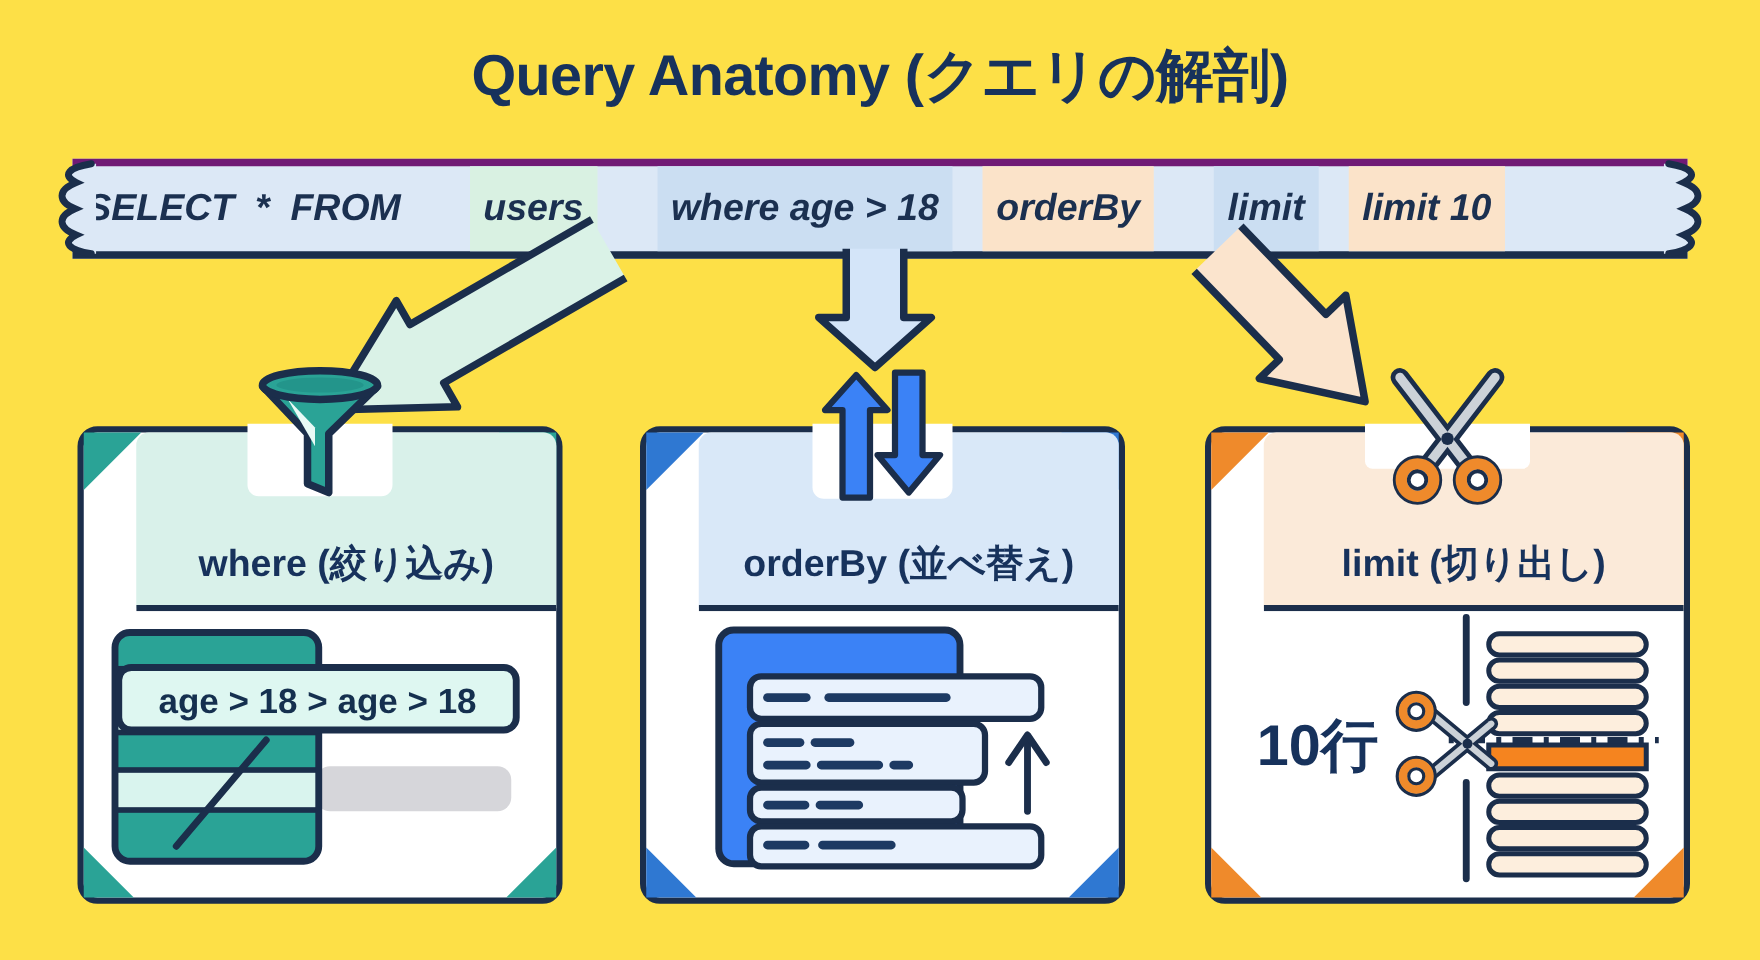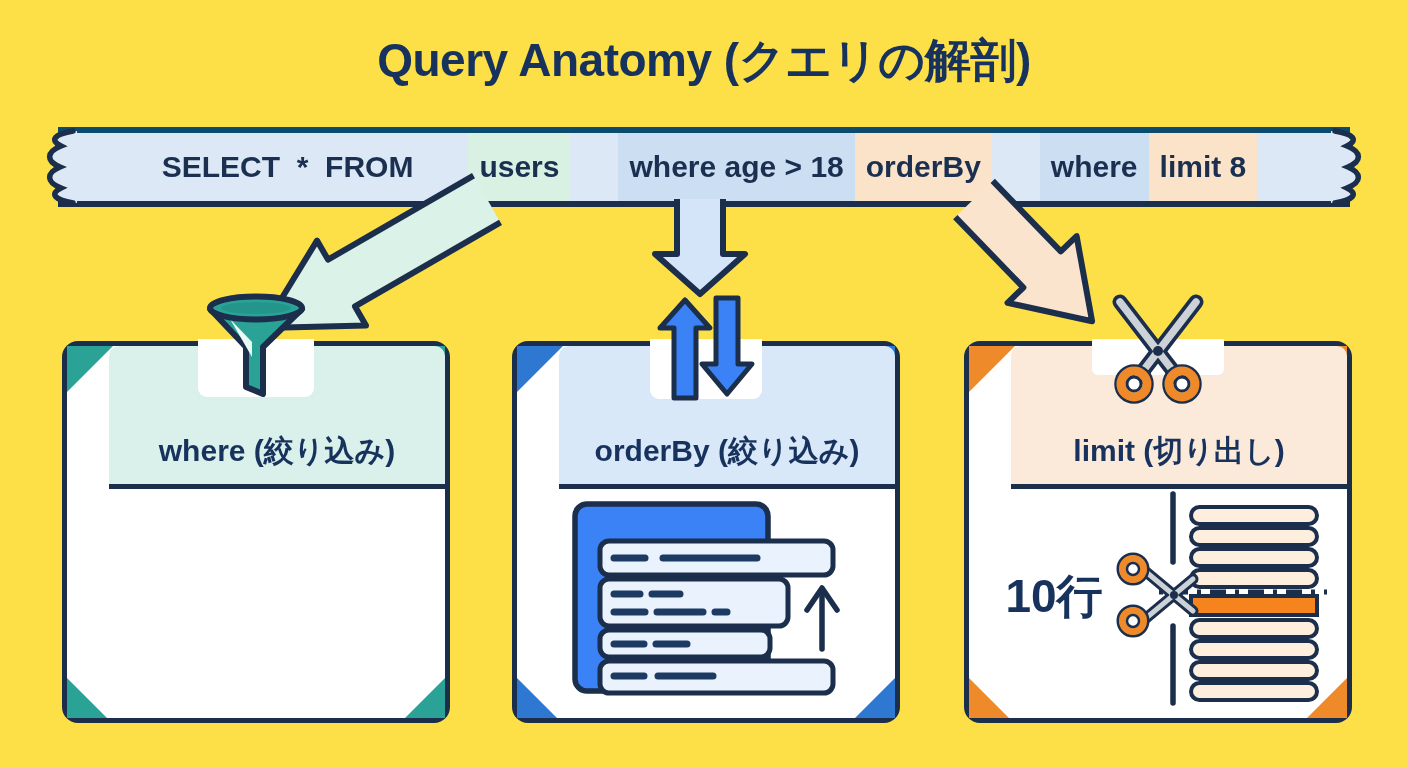--- a/index.html
+++ b/index.html
@@ -3,31 +3,31 @@
 <meta charset="utf-8">
 <style>
   html,body{margin:0;padding:0;background:#ffffff;}
   .stage{position:relative;width:1408px;height:768px;background:#fde047;overflow:hidden;
          font-family:"Liberation Sans","DejaVu Sans",sans-serif;}
   
   .page-title{position:absolute;top:30px;left:0;width:100%;text-align:center;
     font-size:46px;font-weight:800;color:#17325c;letter-spacing:-0.5px;}
   
   .banner{position:absolute;left:58px;top:127px;width:1292px;height:80px;
-    background:#dce8f6;border-top:6px solid #0c4a6e;border-bottom:6px solid #1b2e4b;
-    box-sizing:border-box;display:flex;justify-content:center;align-items:stretch;}
+    background:#dce8f6;border-top:6px solid #701a75;border-bottom:6px solid #1b2e4b;
+    box-sizing:border-box;display:flex;justify-content:flex-start;align-items:stretch;font-style:italic;}
   .banner-edge{position:absolute;top:-6px;width:36px;height:80px;}
   .banner-edge.left{left:-17px;}
   .banner-edge.right{right:-17px;transform:scaleX(-1);}
   .token{white-space:pre;font-size:30px;font-weight:700;color:#1b3050;
     line-height:68px;padding:0 11px;}
   .hl-plain{background:transparent;}
   .hl-mint{background:#d9f1e2;margin-left:44px;}
   .hl-blue{background:#cbdef2;margin-left:48px;}
-  .hl-peach{background:#fbe3c9;}
+  .hl-peach{background:#fbe3c9;margin-left:24px;}
   
   .arrows{position:absolute;left:0;top:0;width:1408px;height:768px;pointer-events:none;}
   
   .card{position:absolute;top:341px;width:388px;height:382px;background:#ffffff;
     border:5.5px solid #1b2e4b;border-radius:16px;box-sizing:border-box;}
   .card-where{left:62px;--ac:#2aa396;--hd:#d9f1ea;}
   .card-order{left:512px;--ac:#2f78d2;--hd:#d9e8f8;}
   .card-limit{left:964px;text-align:right;--ac:#ef8a2b;--hd:#fbead9;}
   .card-header{position:relative;height:126px;background:var(--hd);
     border-bottom:5.5px solid #1b2e4b;border-radius:10px 10px 0 0;
@@ -64,22 +64,22 @@
       <path d="M 32 4 C 14 7 8 13 20 19 C 5 25 5 34 19 40 C 5 46 5 55 20 61 C 8 67 14 73 32 76" fill="none" stroke="#1b2e4b" stroke-width="5.5" stroke-linecap="round"></path>
     </svg>
     <svg class="banner-edge right" viewBox="0 0 36 80">
       <path d="M 32 4 C 14 7 8 13 20 19 C 5 25 5 34 19 40 C 5 46 5 55 20 61 C 8 67 14 73 32 76 L 36 76 L 36 4 Z" fill="#dce8f6"></path>
       <path d="M 32 4 C 14 7 8 13 20 19 C 5 25 5 34 19 40 C 5 46 5 55 20 61 C 8 67 14 73 32 76" fill="none" stroke="#1b2e4b" stroke-width="5.5" stroke-linecap="round"></path>
     </svg>
     <span class="token hl-plain">SELECT  *  FROM</span>
     <span class="token hl-mint">users</span>
     <span class="token hl-blue">where age &gt; 18</span>
     <span class="token hl-peach">orderBy</span>
-    <span class="token hl-blue">where</span>
-    <span class="token hl-peach">limit 8</span>
+    <span class="token hl-blue">limit</span>
+    <span class="token hl-peach">limit 10</span>
   </div>
 
   <svg class="arrows" viewBox="0 0 1408 768">
     <path d="M -27 0 L -27 168 L -49 168 L 0 258 L 49 168 L 27 168 L 27 0" transform="translate(487,199) rotate(60)" fill="#daf2e7" stroke="#1b2e4b" stroke-width="6" stroke-linejoin="round"></path>
     <path d="M -23 0 L -23 55 L -45 55 L 0 95 L 45 55 L 23 55 L 23 0" transform="translate(700,199)" fill="#d4e5f9" stroke="#1b2e4b" stroke-width="6" stroke-linejoin="round"></path>
     <path d="M -26 0 L -26 98 L -48 98 L 0 170 L 48 98 L 26 98 L 26 0" transform="translate(974,199) rotate(-44)" fill="#fbe4cd" stroke="#1b2e4b" stroke-width="6" stroke-linejoin="round"></path>
   </svg>
 
   <div class="card card-where">
     <div class="corner c-tl"></div>
@@ -89,29 +89,49 @@
     <div class="card-header">
       <span class="card-title">where (絞り込み)</span>
     </div>
     <div class="icon-notch notch-1"></div>
     <svg class="card-icon icon-funnel" viewBox="0 0 112 108">
       <path d="M 10 16 L 46 54 L 46 94 L 63 101 L 63 54 L 102 16 Z" fill="#2aa396" stroke="#1b2e4b" stroke-width="6" stroke-linejoin="round"></path>
       <path d="M 30 26 L 52 49 L 52 64 Z" fill="#e8faf6"></path>
       <ellipse cx="56" cy="15" rx="46" ry="11.5" fill="#2aa396" stroke="#1b2e4b" stroke-width="6"></ellipse>
       <ellipse cx="56" cy="15" rx="35" ry="6" fill="#23958b"></ellipse>
     </svg>
+    <div class="card-body">
+      <svg width="377" height="240" viewBox="0 0 377 240">
+        <rect x="186" y="135" width="156" height="36" rx="11" fill="#d6d6da"></rect>
+        <g>
+          <clipPath id="tclip">
+              <rect x="25" y="28" width="163" height="183" rx="12"></rect>
+            </clipPath>
+          <g clip-path="url(#tclip)">
+            <rect x="25" y="28" width="163" height="183" fill="#d9f4ee"></rect>
+            <rect x="22" y="26" width="169" height="31" fill="#2aa396" stroke="#1b2e4b" stroke-width="4.5"></rect>
+            <rect x="22" y="108" width="169" height="30" fill="#2aa396" stroke="#1b2e4b" stroke-width="4.5"></rect>
+            <rect x="22" y="170" width="169" height="44" fill="#2aa396" stroke="#1b2e4b" stroke-width="4.5"></rect>
+          </g>
+          <rect x="25" y="28" width="163" height="183" rx="12" fill="none" stroke="#1b2e4b" stroke-width="5.5"></rect>
+          <line x1="74" y1="199" x2="146" y2="114" stroke="#1b2e4b" stroke-width="5.5" stroke-linecap="round"></line>
+        </g>
+        <rect x="28" y="56" width="318" height="50" rx="10" fill="#def7f1" stroke="#1b2e4b" stroke-width="5.5"></rect>
+        <text x="187" y="92" text-anchor="middle" font-size="28" font-weight="800" fill="#15304f">age &gt; 18  &gt;  age &gt; 18</text>
+      </svg>
+    </div>
   </div>
 
   <div class="card card-order">
     <div class="corner c-tl"></div>
     <div class="corner c-tr"></div>
     <div class="corner c-bl"></div>
     <div class="corner c-br"></div>
     <div class="card-header">
-      <span class="card-title">orderBy (絞り込み)</span>
+      <span class="card-title">orderBy (並べ替え)</span>
     </div>
     <div class="icon-notch notch-2"></div>
     <svg class="card-icon icon-sort" viewBox="0 0 104 108">
       <path d="M 20 104 L 20 34 L 6 34 L 31 6 L 56 34 L 42 34 L 42 104 Z" fill="#3b82f6" stroke="#1b2e4b" stroke-width="5" stroke-linejoin="round"></path>
       <path d="M 62 4 L 62 70 L 48 70 L 73 100 L 98 70 L 84 70 L 84 4 Z" fill="#3b82f6" stroke="#1b2e4b" stroke-width="5" stroke-linejoin="round"></path>
     </svg>
     <div class="card-body">
       <svg width="377" height="240" viewBox="0 0 377 240">
         <rect x="58" y="26" width="193" height="187" rx="12" fill="#3b82f6" stroke="#1b2e4b" stroke-width="5.5"></rect>
         <rect x="83" y="63" width="233" height="34" rx="9" fill="#e9f2fd" stroke="#1b2e4b" stroke-width="5"></rect>

